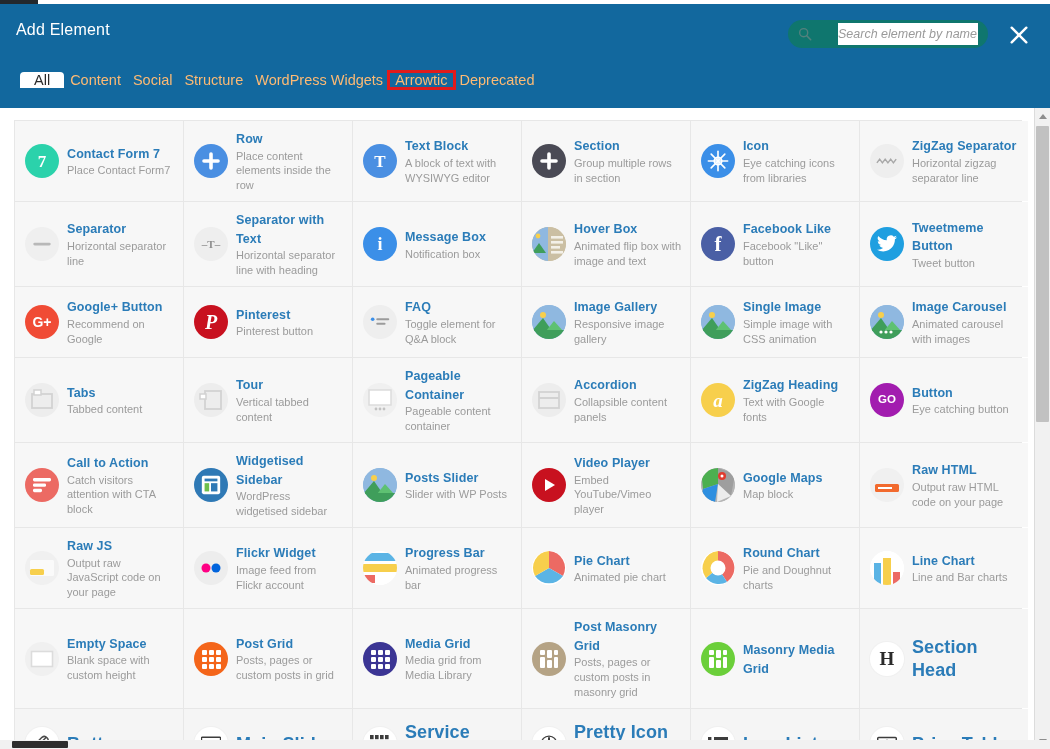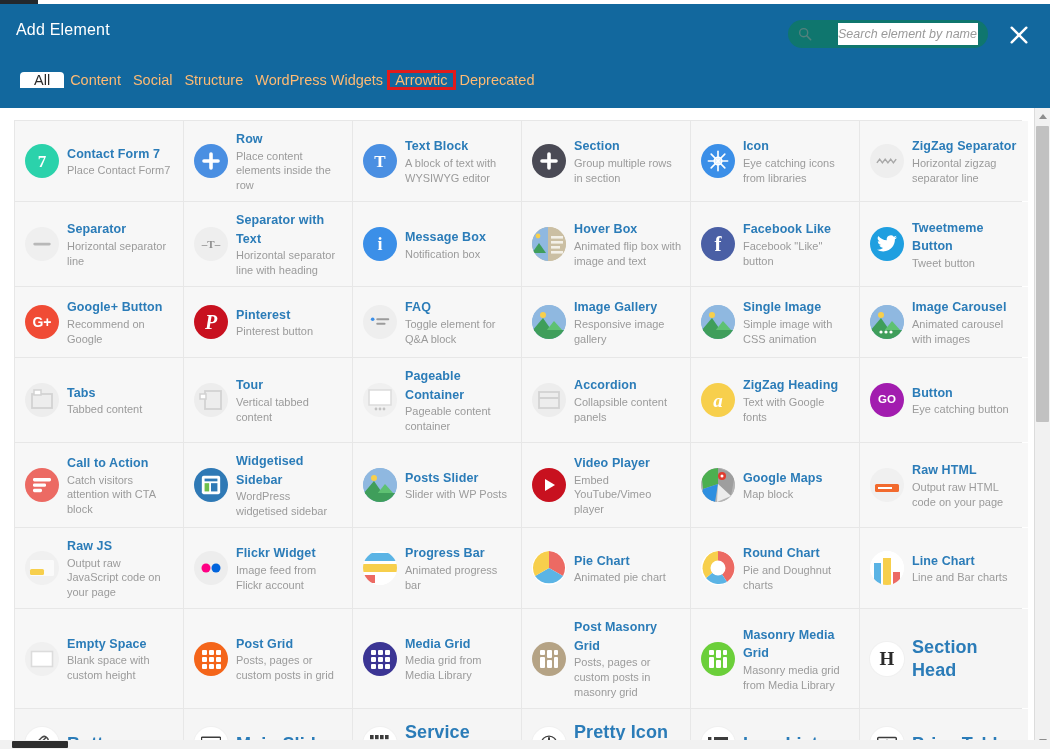--- a/index.html
+++ b/index.html
@@ -578,21 +578,21 @@
           <span class="ic" style="background:#6bcf3a">
             <svg width="22" height="22" viewBox="0 0 22 22">
               <rect x="2" y="2" width="5" height="5" rx="1" fill="#fff"></rect>
               <rect x="9" y="2" width="5" height="8" rx="1" fill="#fff"></rect>
               <rect x="16" y="2" width="4" height="5" rx="1" fill="#fff"></rect>
               <rect x="2" y="9" width="5" height="11" rx="1" fill="#fff"></rect>
               <rect x="9" y="12" width="5" height="8" rx="1" fill="#fff"></rect>
               <rect x="16" y="9" width="4" height="11" rx="1" fill="#fff"></rect>
             </svg>
           </span>
-          <span class="txt"><span class="nm">Masonry Media Grid</span><span class="ds" style="display:block">Masonry media grid from Media Library</span></span>
+          <span class="txt"><span class="nm">Masonry Media Grid</span></span>
         </div>
         <div class="cell noicon-row plain">
           <span class="ic" style="background:#ffffff">
             <span class="glyph" style="color:#2b2b2b;font-size:19px;font-family:'Liberation Serif',serif">H</span>
           </span>
           <span class="txt"><span class="nm">Section Head</span></span>
         </div>
         <div class="cell noicon-row plain">
           <span class="ic" style="background:#ffffff">
             <svg width="20" height="20" viewBox="0 0 24 24">

